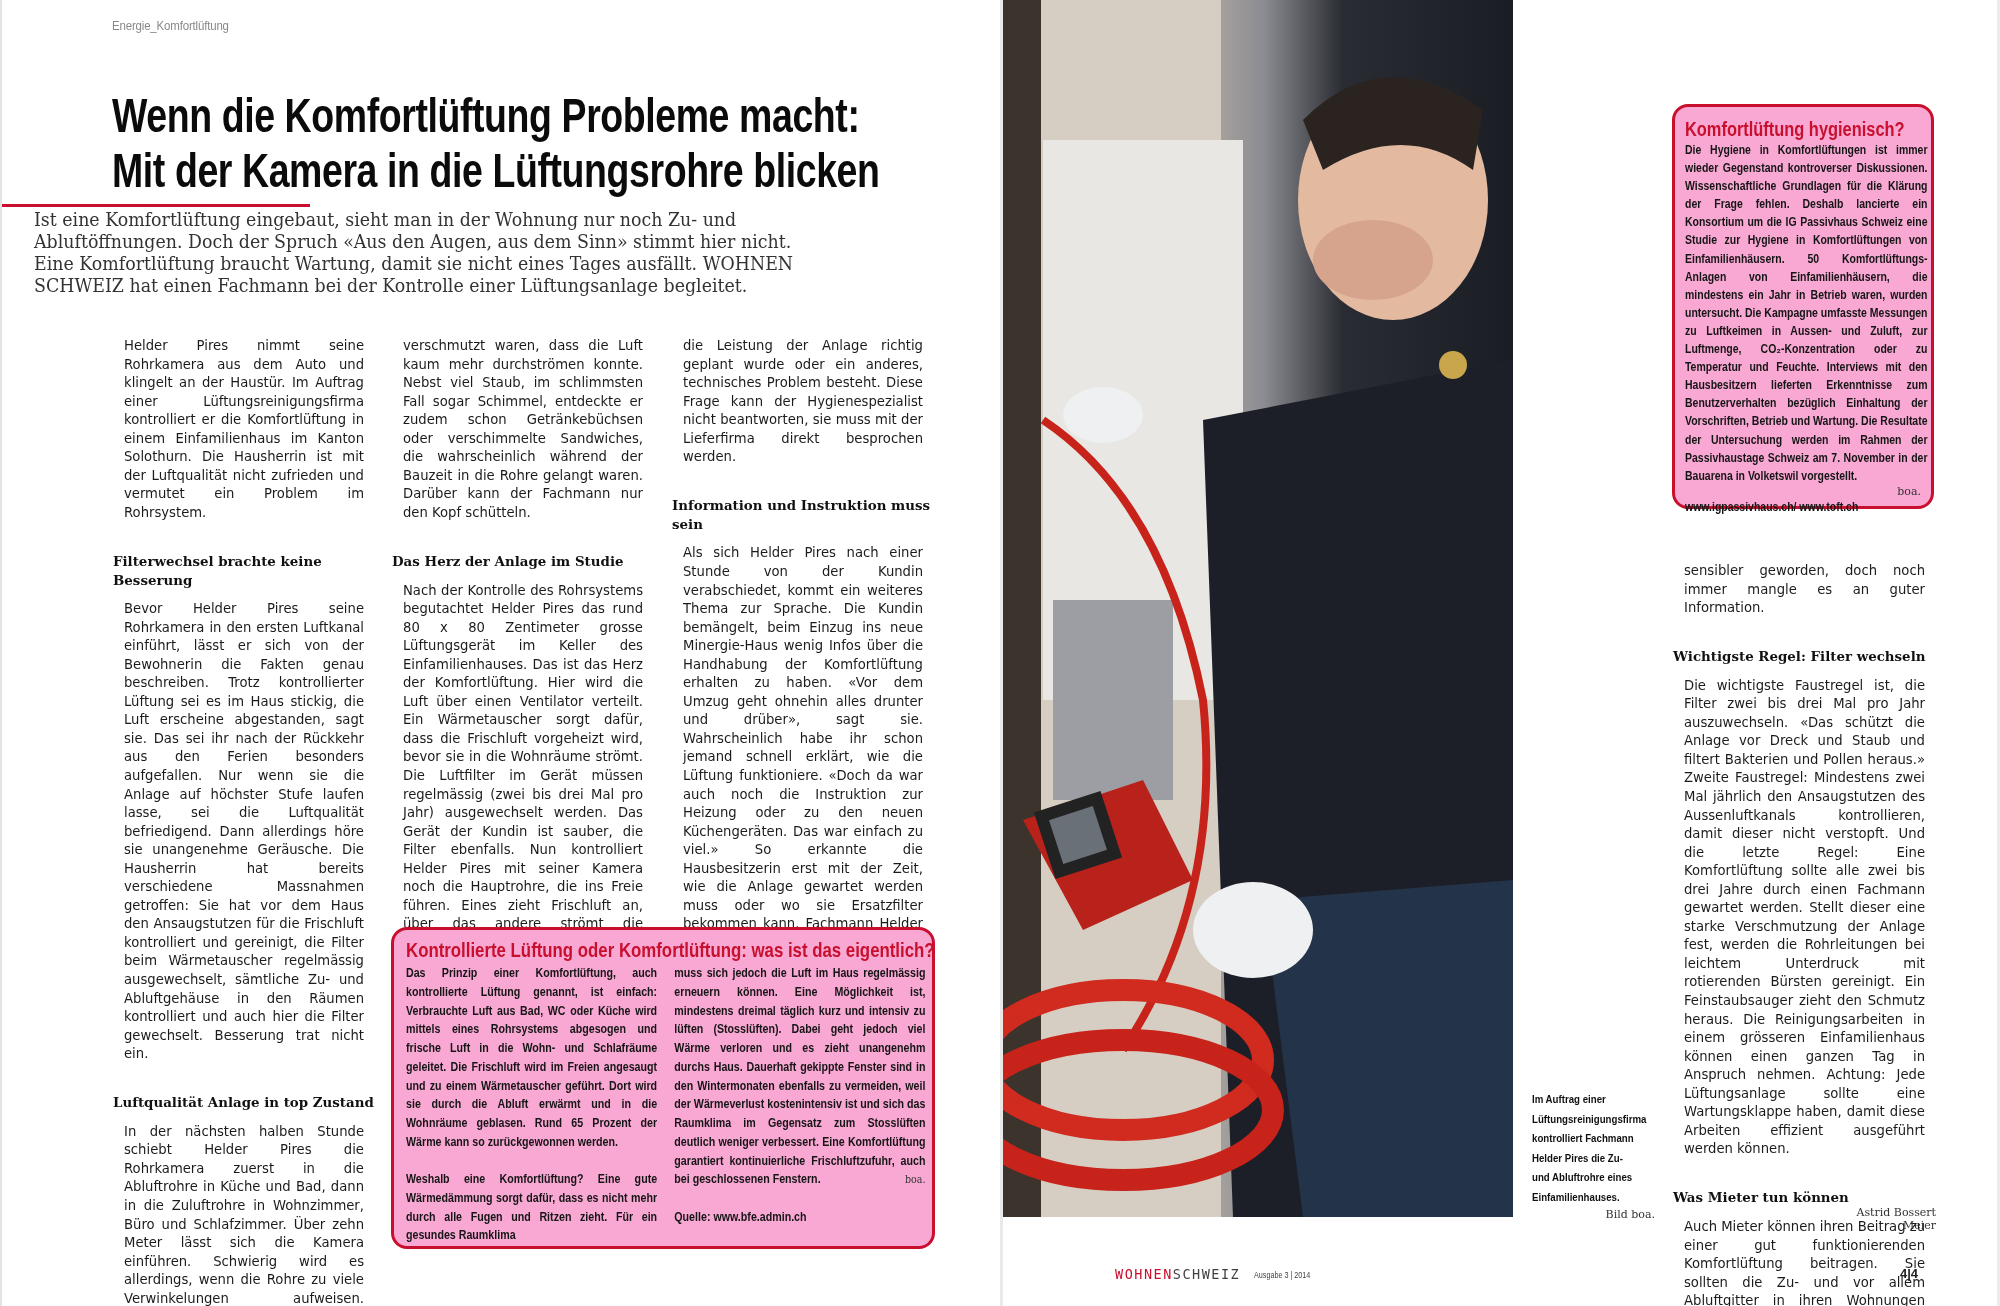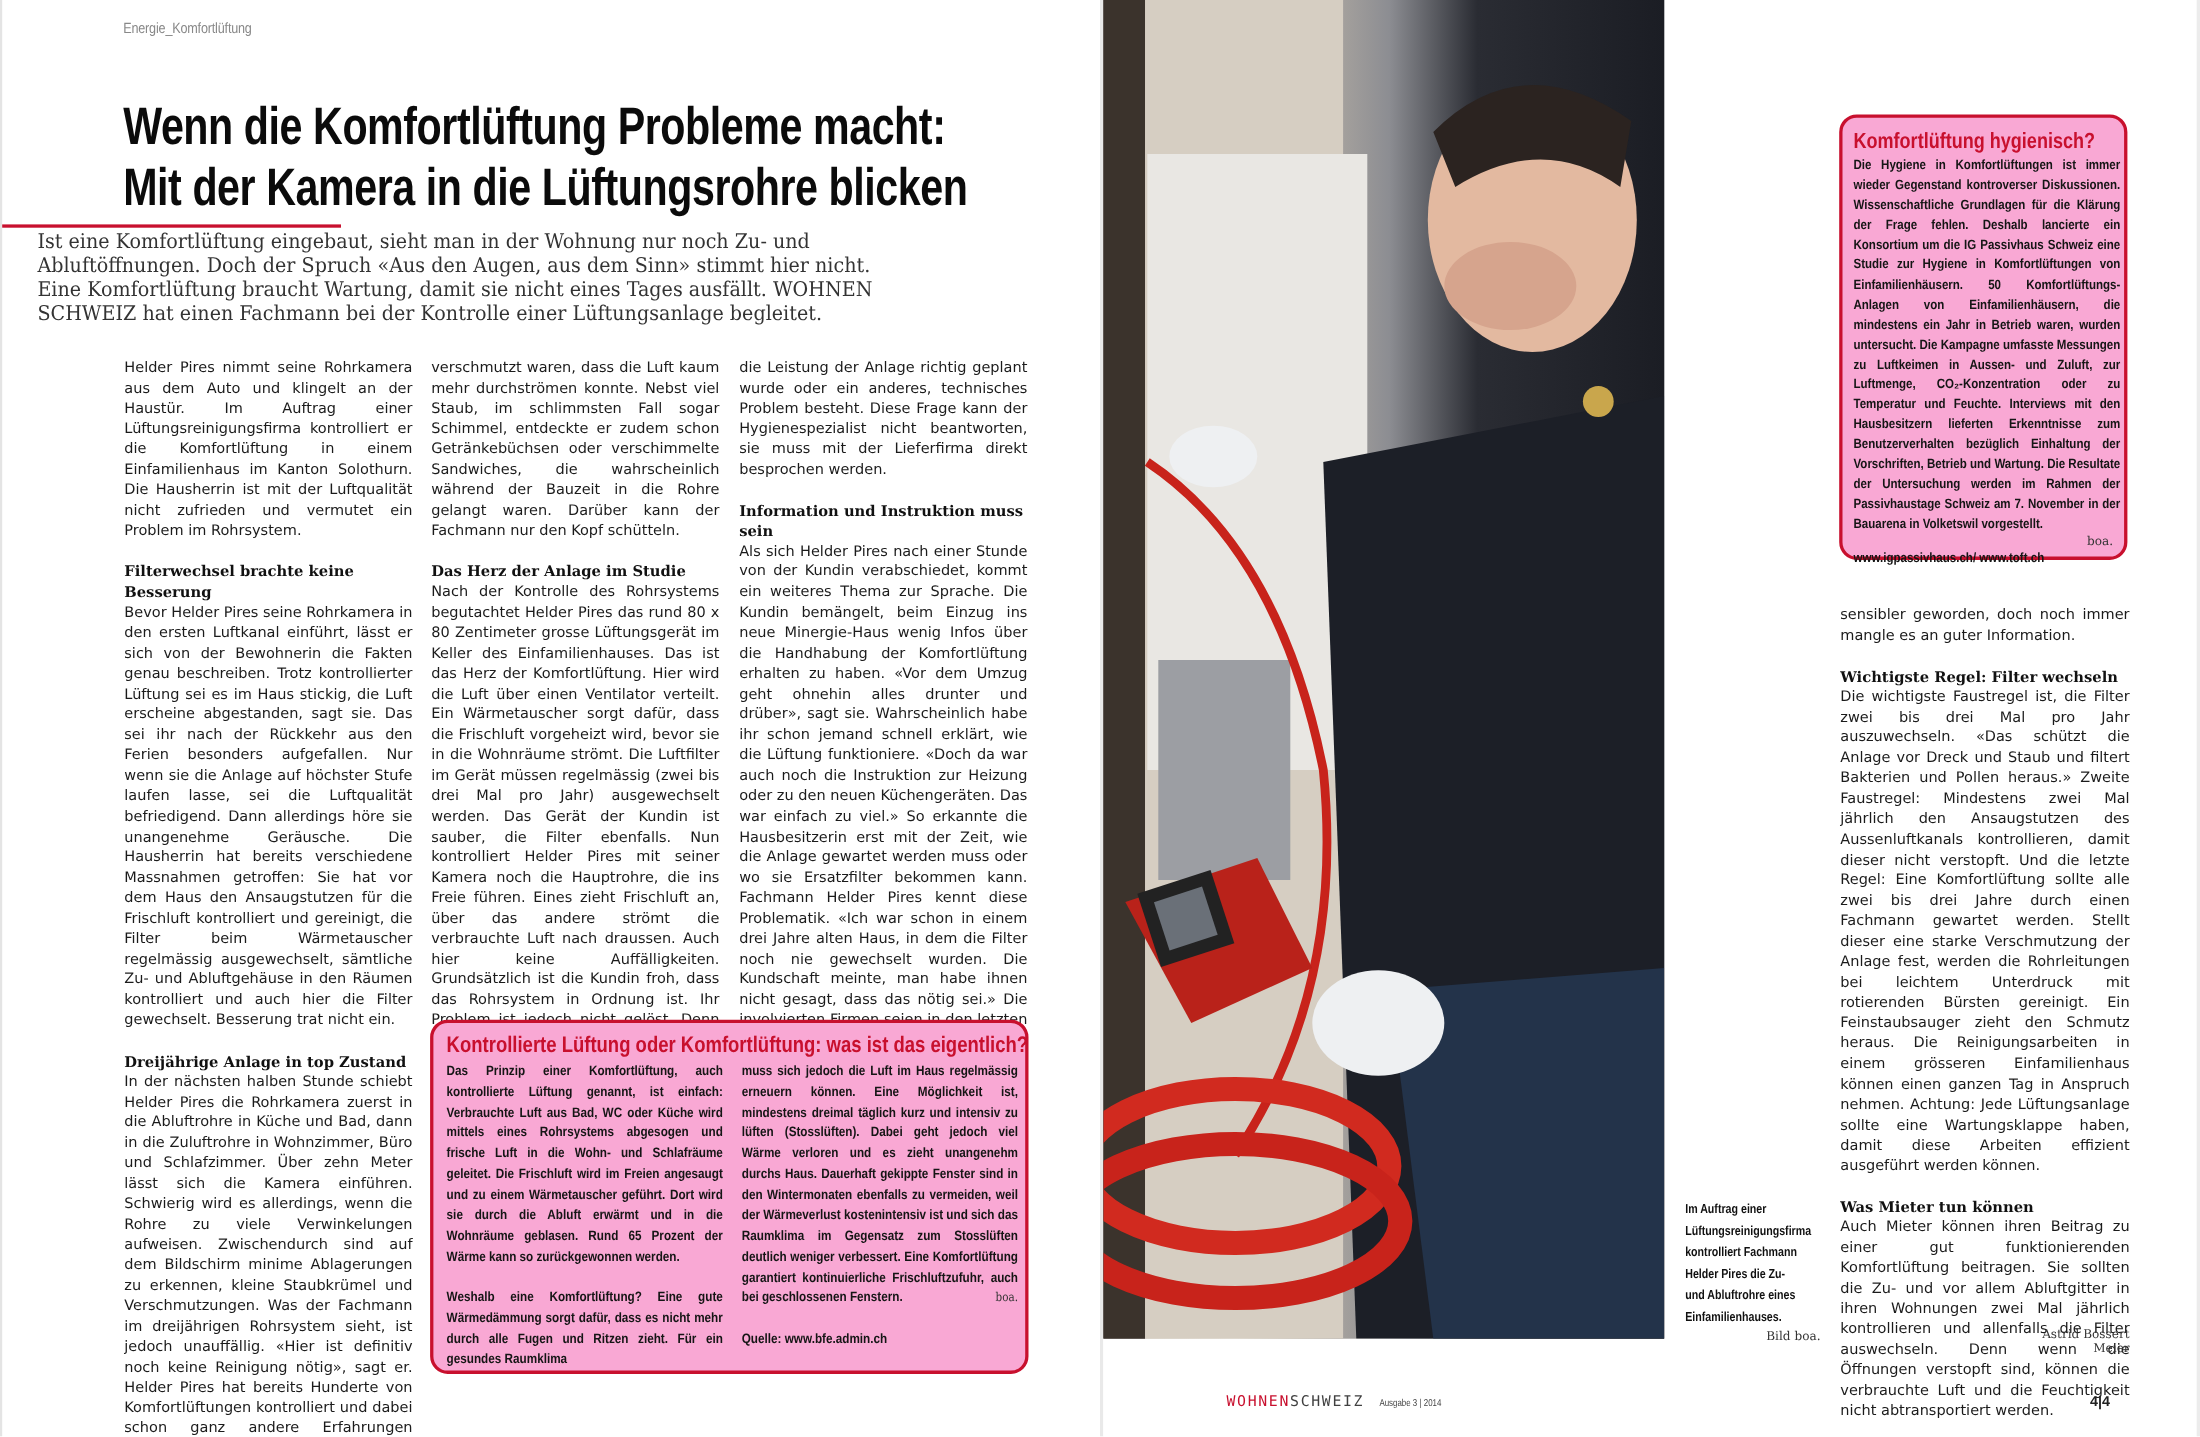--- a/index.html
+++ b/index.html
@@ -9,21 +9,21 @@
   .gutter { position:absolute; left:1000px; top:0; width:3px; height:1306px; background:#e9e9e9; }
   .page-right { position:absolute; left:1003px; top:0; width:997px; height:1306px; background:#fff; }
   .edge-right { position:absolute; right:0; top:0; width:3px; height:1306px; background:#ececec; }
 
   .rubric { position:absolute; left:112px; top:18px; font-family:"Liberation Sans", sans-serif; font-size:13.5px; color:#888; letter-spacing:-0.2px; transform:scaleX(0.85); transform-origin:left top; }
   .headline { position:absolute; left:112px; top:88px; font-family:"Liberation Sans", sans-serif; font-weight:bold; font-size:48px; line-height:55px; color:#0b0b0b; transform:scaleX(0.78); transform-origin:left top; white-space:nowrap; letter-spacing:-0.5px; }
   .red-rule { position:absolute; left:2px; top:204px; width:308px; height:3px; background:#c8102e; }
   .lead { position:absolute; left:34px; top:209px; width:820px; font-family:"DejaVu Serif", serif; font-size:18.5px; line-height:22px; color:#333; transform:scaleX(0.94); transform-origin:left top; }
 
   .col { position:absolute; font-family:"DejaVu Sans", sans-serif; font-size:13.2px; line-height:18.55px; color:#1b1b1b; text-align:justify; hyphens:manual; }
-  .col p { margin:0; }
+  .col p { margin:11px; }
   .col h3 { margin:0; font-family:"DejaVu Serif", serif; font-weight:bold; font-size:13.4px; line-height:18.55px; color:#111; text-align:left; }
   .gap { height:18.5px; }
   .col1 { left:113px; top:326px; width:262px; }
   .col2 { left:392px; top:326px; width:262px; }
   .col3 { left:672px; top:326px; width:262px; }
   .col4 { left:1673px; top:551px; width:263px; }
 
   .box { position:absolute; border:3px solid #c8102e; border-radius:16px; background:#f9a8d4; box-sizing:border-box;
          font-family:"Liberation Sans", sans-serif; color:#151515; }
   .box .box-title { font-weight:bold; color:#c8102e; white-space:nowrap; transform-origin:left top; }
@@ -66,21 +66,21 @@
 </div>
 <div class="red-rule"></div>
 <div class="lead">Ist eine Komfortlüftung eingebaut, sieht man in der Wohnung nur noch Zu- und Abluftöffnungen. Doch der Spruch «Aus den Augen, aus dem Sinn» stimmt hier nicht. Eine Komfortlüftung braucht Wartung, damit sie nicht eines Tages ausfällt. WOHNEN SCHWEIZ hat einen Fachmann bei der Kontrolle einer Lüftungsanlage begleitet.</div>
 
 <div class="col col1">
   <p>Helder Pires nimmt seine Rohrkamera aus dem Auto und klingelt an der Haustür. Im Auftrag einer Lüftungsreinigungsfirma kontrolliert er die Komfortlüftung in einem Einfamilienhaus im Kanton Solothurn. Die Hausherrin ist mit der Luftqualität nicht zufrieden und vermutet ein Problem im Rohrsystem.</p>
   <div class="gap"></div>
   <h3>Filterwechsel brachte keine Besserung</h3>
   <p>Bevor Helder Pires seine Rohrkamera in den ersten Luftkanal einführt, lässt er sich von der Bewohnerin die Fakten genau beschreiben. Trotz kontrollierter Lüftung sei es im Haus stickig, die Luft erscheine abgestanden, sagt sie. Das sei ihr nach der Rückkehr aus den Ferien besonders aufgefallen. Nur wenn sie die Anlage auf höchster Stufe laufen lasse, sei die Luftqualität befriedigend. Dann allerdings höre sie unangenehme Geräusche. Die Hausherrin hat bereits verschiedene Massnahmen getroffen: Sie hat vor dem Haus den Ansaugstutzen für die Frischluft kontrolliert und gereinigt, die Filter beim Wärmetauscher regelmässig ausgewechselt, sämtliche Zu- und Abluftgehäuse in den Räumen kontrolliert und auch hier die Filter gewechselt. Besserung trat nicht ein.</p>
   <div class="gap"></div>
-  <h3>Dreijährige Anlage in top Zustand</h3>
+  <h3>Luftqualität Anlage in top Zustand</h3>
   <p>In der nächsten halben Stunde schiebt Helder Pires die Rohrkamera zuerst in die Abluftrohre in Küche und Bad, dann in die Zuluftrohre in Wohnzimmer, Büro und Schlafzimmer. Über zehn Meter lässt sich die Kamera einführen. Schwierig wird es allerdings, wenn die Rohre zu viele Verwinkelungen aufweisen. Zwischendurch sind auf dem Bildschirm minime Ablagerungen zu erkennen, kleine Staubkrümel und Verschmutzungen. Was der Fachmann im dreijährigen Rohrsystem sieht, ist jedoch unauffällig. «Hier ist definitiv noch keine Reinigung nötig», sagt er. Helder Pires hat bereits Hunderte von Komfortlüftungen kontrolliert und dabei schon ganz andere Erfahrungen gemacht. «Ich habe Rohre gesehen, die so</p>
 </div>
 
 <div class="col col2">
   <p>verschmutzt waren, dass die Luft kaum mehr durchströmen konnte. Nebst viel Staub, im schlimmsten Fall sogar Schimmel, entdeckte er zudem schon Getränkebüchsen oder verschimmelte Sandwiches, die wahrscheinlich während der Bauzeit in die Rohre gelangt waren. Darüber kann der Fachmann nur den Kopf schütteln.</p>
   <div class="gap"></div>
   <h3>Das Herz der Anlage im Studie</h3>
   <p>Nach der Kontrolle des Rohrsystems begutachtet Helder Pires das rund 80 x 80 Zentimeter grosse Lüftungsgerät im Keller des Einfamilienhauses. Das ist das Herz der Komfortlüftung. Hier wird die Luft über einen Ventilator verteilt. Ein Wärmetauscher sorgt dafür, dass die Frischluft vorgeheizt wird, bevor sie in die Wohnräume strömt. Die Luftfilter im Gerät müssen regelmässig (zwei bis drei Mal pro Jahr) ausgewechselt werden. Das Gerät der Kundin ist sauber, die Filter ebenfalls. Nun kontrolliert Helder Pires mit seiner Kamera noch die Hauptrohre, die ins Freie führen. Eines zieht Frischluft an, über das andere strömt die verbrauchte Luft nach draussen. Auch hier keine Auffälligkeiten. Grundsätzlich ist die Kundin froh, dass das Rohrsystem in Ordnung ist. Ihr Problem ist jedoch nicht gelöst. Denn nun stellt sich die Frage, ob</p>
 </div>
 

